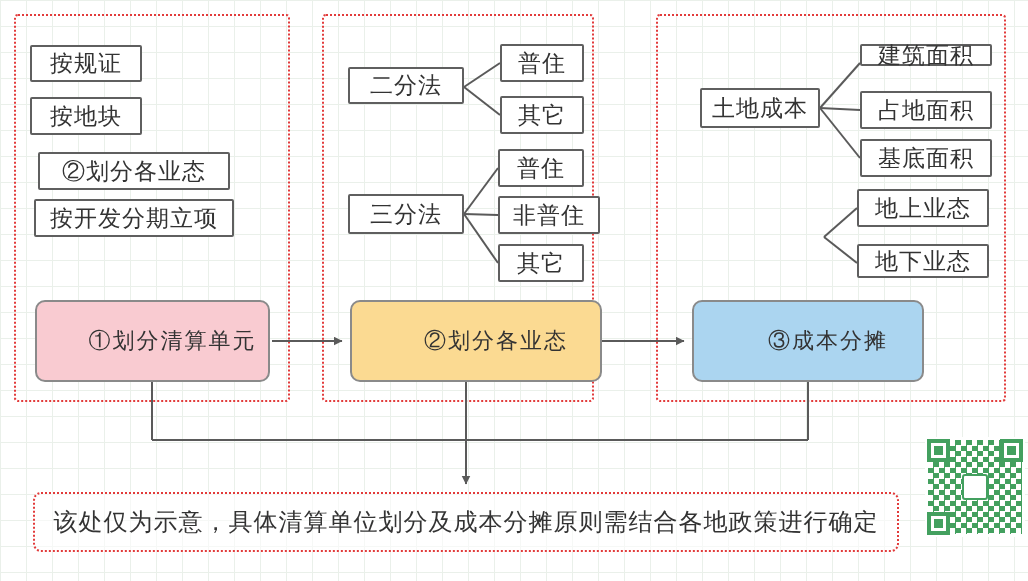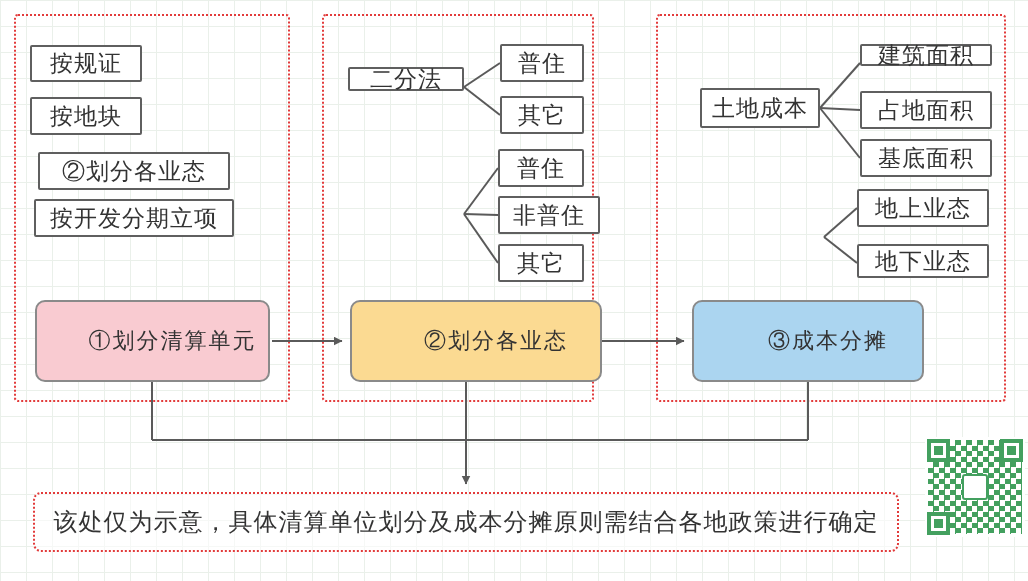--- a/index.html
+++ b/index.html
@@ -75,23 +75,24 @@
     <line x1="152" y1="440" x2="808" y2="440" stroke="#5a5a5a" stroke-width="2"></line>
     <line x1="466" y1="382" x2="466" y2="484" stroke="#5a5a5a" stroke-width="2" marker-end="url(#arrow)"></line>
   </svg>
 
   <div class="node" style="left:30px;top:45px;width:112px;height:37px;">按规证</div>
   <div class="node" style="left:30px;top:97px;width:112px;height:38px;">按地块</div>
   <div class="node" style="left:38px;top:152px;width:192px;height:38px;">②划分各业态</div>
   <div class="node" style="left:34px;top:199px;width:200px;height:38px;">按开发分期立项</div>
   <div class="result" style="left:35px;top:300px;width:235px;height:82px;background:#f9cbd1;">①划分清算单元</div>
 
-  <div class="node" style="left:348px;top:67px;width:116px;height:24px;">二分法</div>
+  <div class="node" style="left:348px;top:67px;width:116px;height:37px;">二分法</div>
   <div class="node" style="left:500px;top:44px;width:84px;height:38px;">普住</div>
   <div class="node" style="left:500px;top:96px;width:84px;height:38px;">其它</div>
+  <div class="node" style="left:348px;top:194px;width:116px;height:40px;">三分法</div>
   <div class="node" style="left:498px;top:149px;width:86px;height:38px;">普住</div>
   <div class="node" style="left:498px;top:196px;width:102px;height:38px;">非普住</div>
   <div class="node" style="left:498px;top:244px;width:86px;height:38px;">其它</div>
   <div class="result" style="left:350px;top:300px;width:252px;height:82px;background:#fbda92;">②划分各业态</div>
 
   <div class="node" style="left:700px;top:88px;width:120px;height:40px;">土地成本</div>
   <div class="node" style="left:860px;top:44px;width:132px;height:22px;">建筑面积</div>
   <div class="node" style="left:860px;top:91px;width:132px;height:38px;">占地面积</div>
   <div class="node" style="left:860px;top:139px;width:132px;height:38px;">基底面积</div>
   <div class="node" style="left:857px;top:189px;width:132px;height:38px;">地上业态</div>

